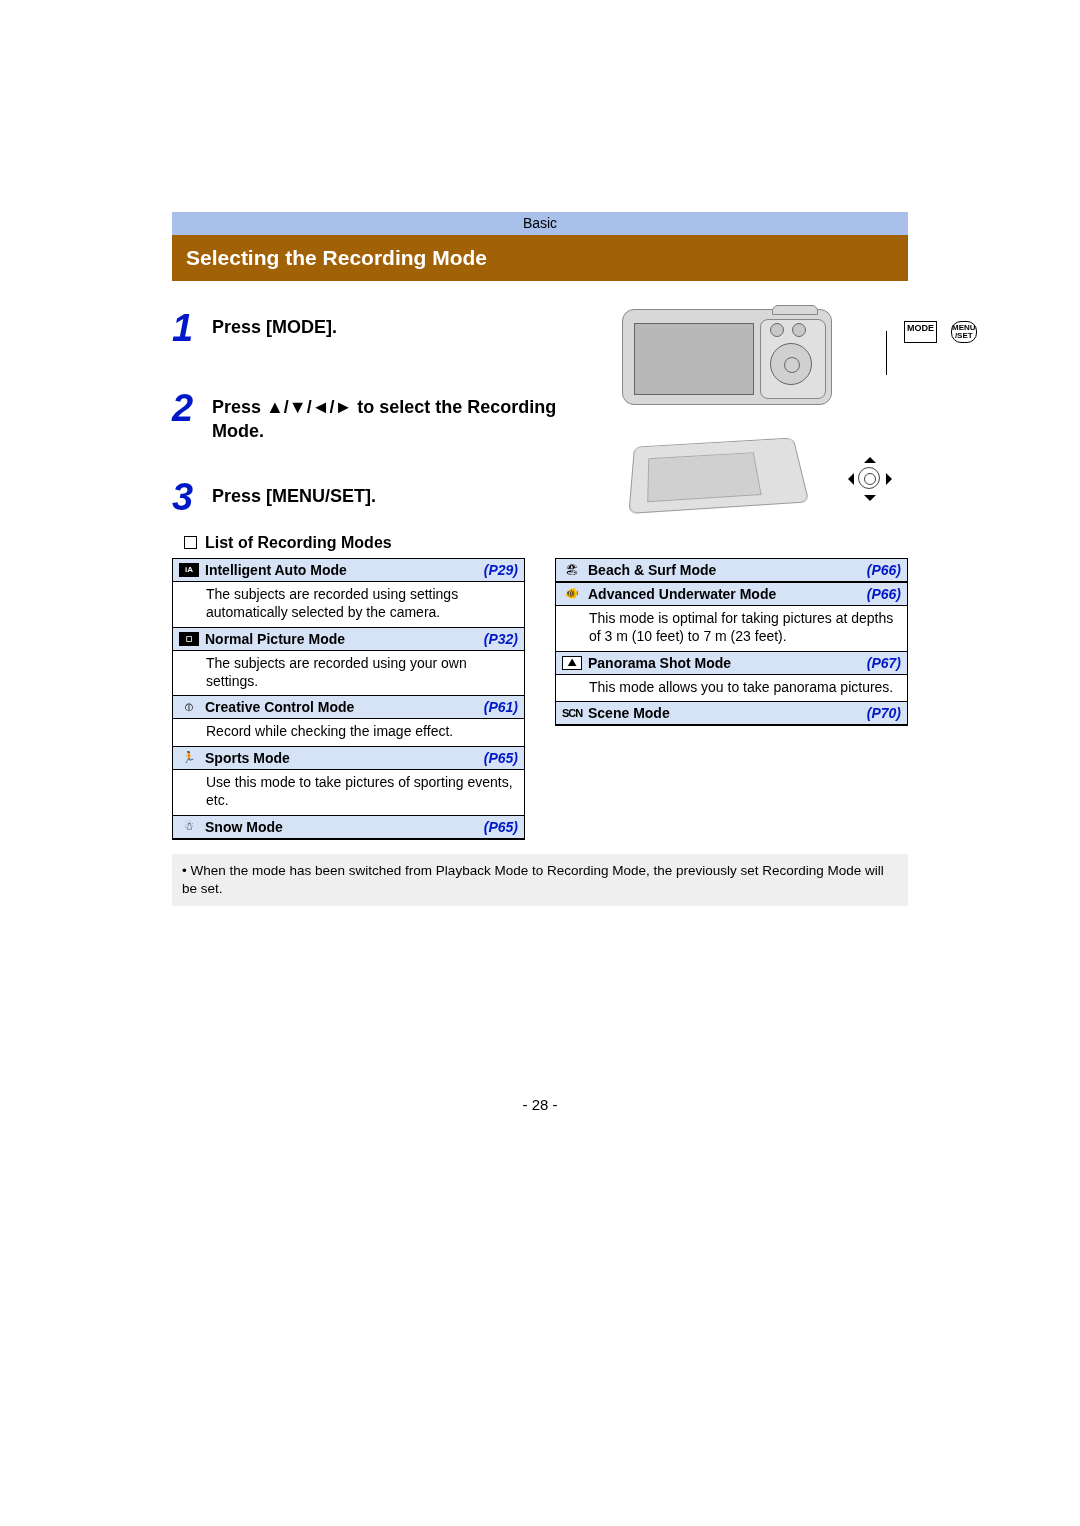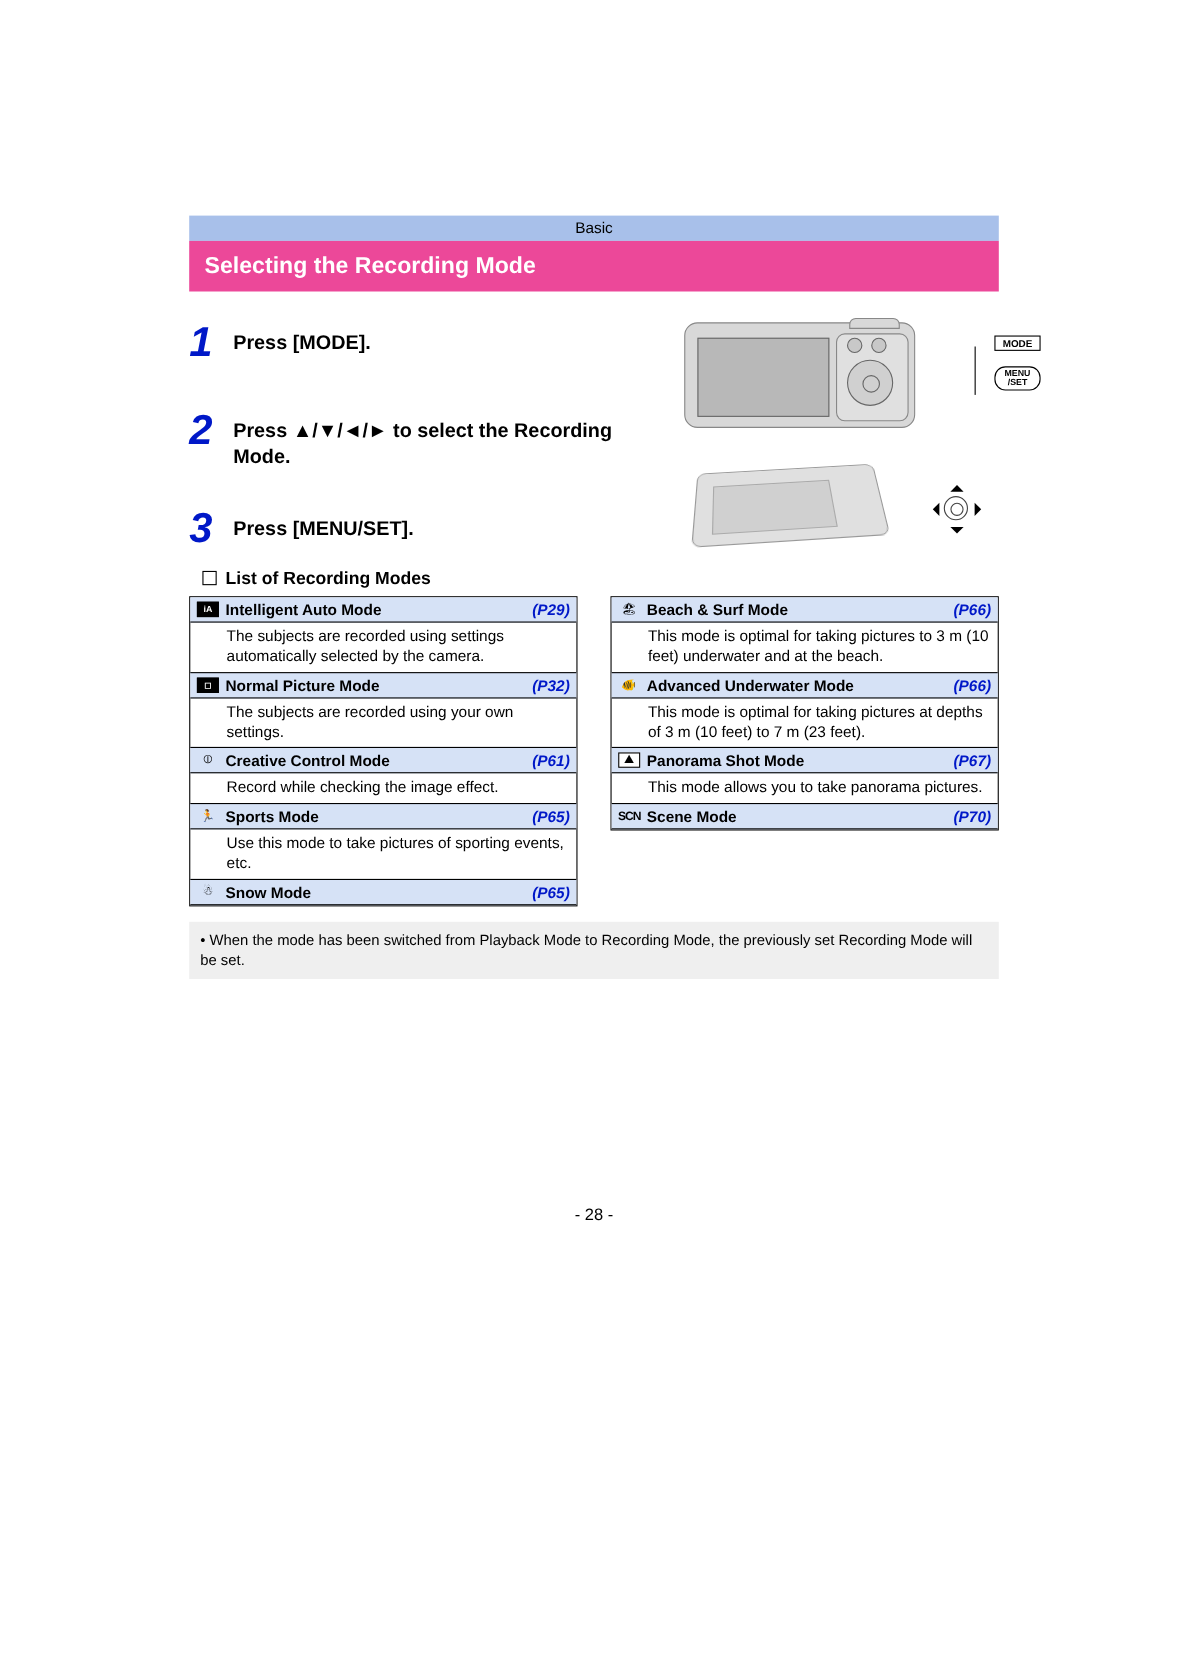--- a/index.html
+++ b/index.html
@@ -17,24 +17,25 @@
     top: 196px;
     width: 736px;
   }
   .basic-bar {
     height: 23px;
     background: #a8c0ea;
     color: #000;
     font-size: 14px;
     line-height: 23px;
     text-align: center;
+    margin-top: 16px;
   }
   .title-bar {
     height: 46px;
-    background: #ec4899;
+    background: #a16207;
     color: #fff;
     font-size: 21px;
     font-weight: bold;
     display: flex;
     align-items: center;
     padding-left: 14px;
   }
   .steps {
     margin-top: 28px;
     position: relative;
@@ -126,21 +127,21 @@
     border-radius: 50%;
     background: #c8c8c8;
     display: inline-block;
   }
   .label-col {
     position: absolute;
     right: -44px;
     top: 12px;
     width: 42px;
     display: flex;
-    flex-direction: column;
+    flex-direction: row;
     gap: 14px;
   }
   .label-mode {
     border: 1px solid #000;
     font-size: 9px;
     font-weight: bold;
     text-align: center;
     padding: 1px 2px;
     background: #fff;
   }
@@ -371,21 +372,20 @@
         <a class="pref">(P65)</a>
       </div>
     </div>
 
     <div class="mode-col" style="align-self:flex-start;">
       <div class="mode-head">
         <span class="mico">🏖</span>
         <b>Beach &amp; Surf Mode</b>
         <a class="pref">(P66)</a>
       </div>
-      <div class="mode-body">This mode is optimal for taking pictures to 3 m (10 feet) underwater and at the beach.</div>
 
       <div class="mode-head">
         <span class="mico">🐠</span>
         <b>Advanced Underwater Mode</b>
         <a class="pref">(P66)</a>
       </div>
       <div class="mode-body">This mode is optimal for taking pictures at depths of 3 m (10 feet) to 7 m (23 feet).</div>
 
       <div class="mode-head">
         <span class="mico wbox">⛰</span>

